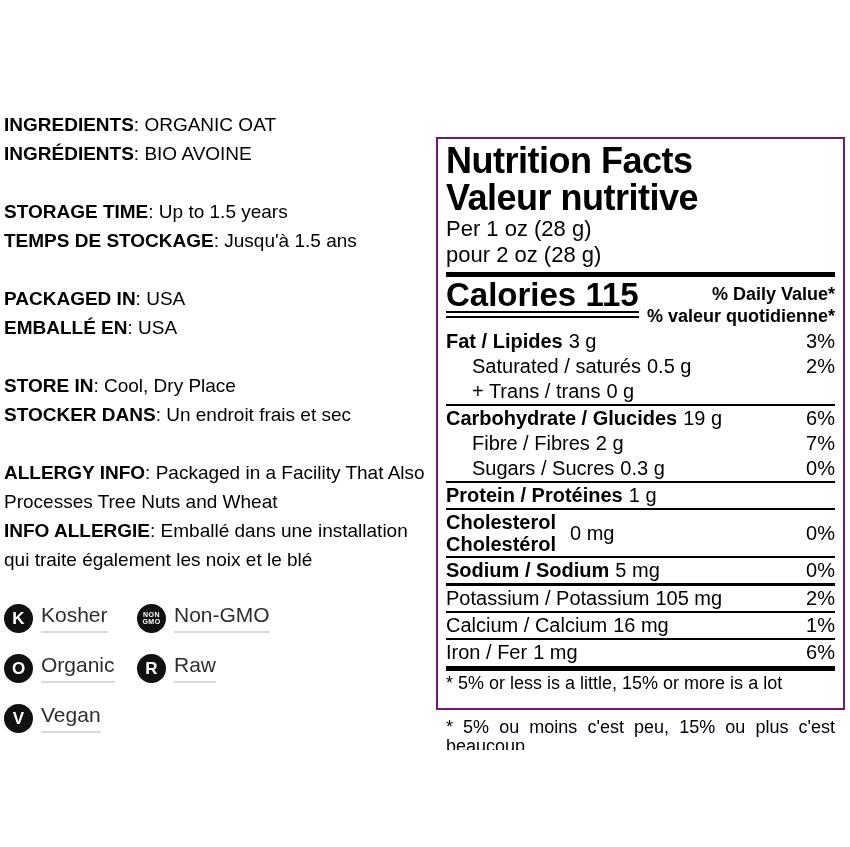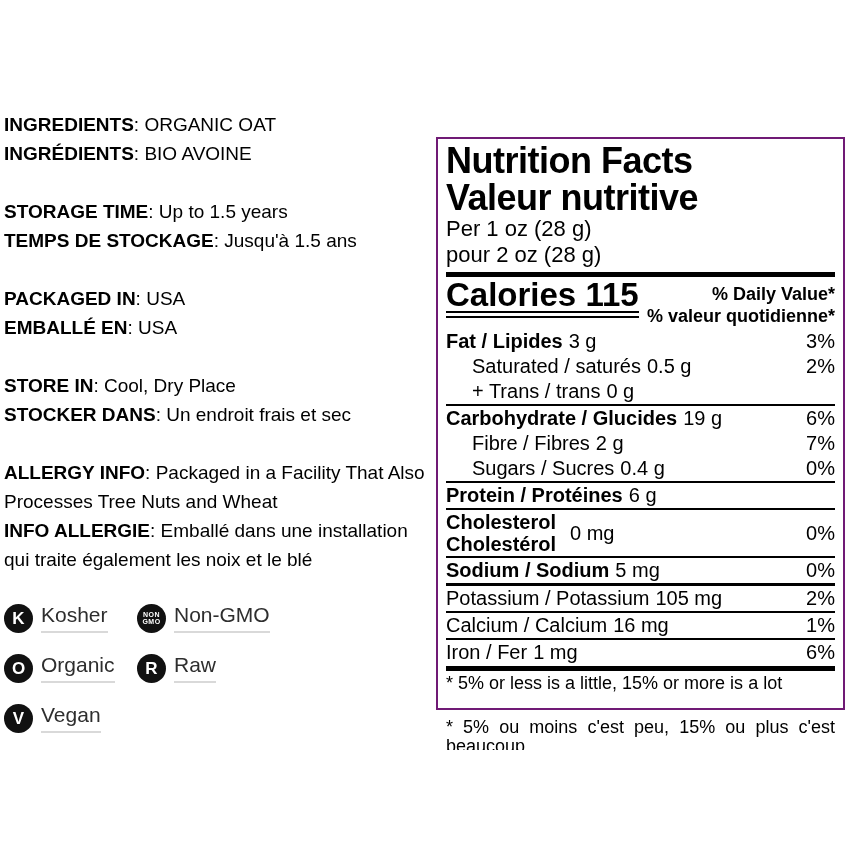--- a/index.html
+++ b/index.html
@@ -158,26 +158,26 @@
           <span class="amt">19 g</span>
           <span class="dv">6%</span>
         </div>
         <div class="nrow ind">
           <span class="nm">Fibre / Fibres</span>
           <span class="amt">2 g</span>
           <span class="dv">7%</span>
         </div>
         <div class="nrow ind">
           <span class="nm">Sugars / Sucres</span>
-          <span class="amt">0.4 g</span>
+          <span class="amt">0.3 g</span>
           <span class="dv">0%</span>
         </div>
         <div class="nrow rule-thin">
           <span class="nm bold">Protein / Protéines</span>
-          <span class="amt">6 g</span>
+          <span class="amt">1 g</span>
         </div>
         <div class="nrow rule-thin stacked">
           <div class="names">
             <div>Cholesterol</div>
             <div>Cholestérol</div>
           </div>
           <span class="amt">0 mg</span>
           <span class="dv">0%</span>
         </div>
         <div class="nrow rule-thin">

